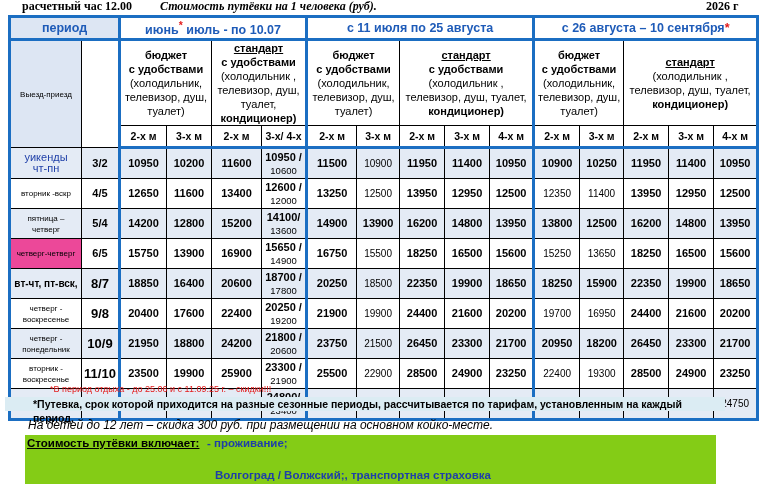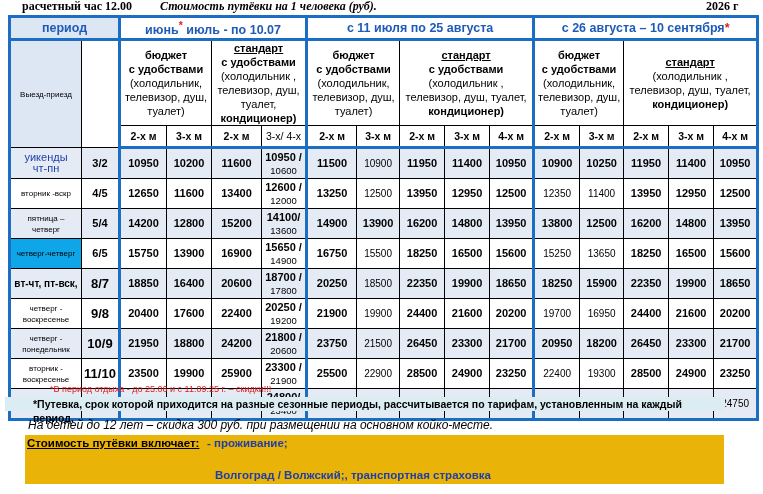--- a/index.html
+++ b/index.html
@@ -28,21 +28,21 @@
   td.dep.blue{font-size:11px !important;color:#1e3fa8;font-weight:normal !important;}
   td.days{font-size:11px;}
   td.days.lg{font-size:13px;}
   td.split{font-size:10.5px;line-height:13px;}
   td.n{font-size:10.5px;}
   td.thin{font-weight:normal !important;font-size:10px !important;}
   tr.last td{border-bottom:3px solid #1b6ec2 !important;}
   .note1{position:absolute;top:384px;left:50px;font-size:9px;color:#e31b1b;}
   .note2{position:absolute;top:397px;left:5px;width:720px;height:14px;background:#dbecf3;font-size:10.5px;font-weight:bold;line-height:14px;padding-left:28px;box-sizing:border-box;}
   .note3{position:absolute;top:418px;left:28px;font-size:12px;font-style:italic;}
-  .incl{position:absolute;top:435px;left:25px;width:691px;height:49px;background:#eab308;padding-left:8px;}
+  .incl{position:absolute;top:435px;left:25px;width:691px;height:49px;background:#84cc16;}
   .incl .lbl{position:absolute;left:2px;top:2px;font-size:11.5px;font-weight:bold;text-decoration:underline;color:#000;}
   .incl .i1{position:absolute;left:182px;top:2px;font-size:11.5px;font-weight:bold;color:#1e3fa8;}
   .incl .i2{position:absolute;left:182px;top:19px;font-size:11.5px;font-weight:bold;color:#1e3fa8;}
   .incl .i3{position:absolute;left:190px;top:34px;font-size:11.5px;font-weight:bold;color:#1e3fa8;}
 </style>
 </head>
 <body>
 
 <div class="topline">
   <span class="t1">расчетный час 12.00</span>
@@ -109,21 +109,21 @@
     <td colspan="3" class="br">
           <div class="cat u">стандарт</div>
           <div>(холодильник , телевизор, душ, туалет,</div>
           <div class="cat">кондиционер)</div>
         </td>
   </tr>
   <tr class="hdr3" id="room-hdr">
         <td class="bl">2-х м</td>
         <td>3-х м</td>
         <td>2-х м</td>
-        <td style="font-weight: normal;">3-х/ 4-х</td>
+        <td style="font-weight: bold;">3-х/ 4-х</td>
         <td class="bl">2-х м</td>
         <td>3-х м</td>
         <td>2-х м</td>
         <td>3-х м</td>
         <td>4-х м</td>
         <td class="bl">2-х м</td>
         <td>3-х м</td>
         <td>2-х м</td>
         <td>3-х м</td>
         <td class="br">4-х м</td>
@@ -196,21 +196,21 @@
         <td class="n">16200</td>
         <td class="n">14800</td>
         <td class="n">13950</td>
         <td class="n bl">13800</td>
         <td class="n">12500</td>
         <td class="n">16200</td>
         <td class="n">14800</td>
         <td class="n br">13950</td>
       </tr>
       <tr class="row">
-        <td class="dep lead bl" style="background: #0ea5e9;">
+        <td class="dep lead bl" style="background: #ec4899;">
           <div>четверг-четверг</div>
           <div></div>
         </td>
         <td class="days">6/5</td>
         <td class="n bl">15750</td>
         <td class="n">13900</td>
         <td class="n">16900</td>
         <td class="split">
           <div>15650 /</div>
           <div class="lo" style="font-weight: normal; font-size: 9.5px;">14900</div>

